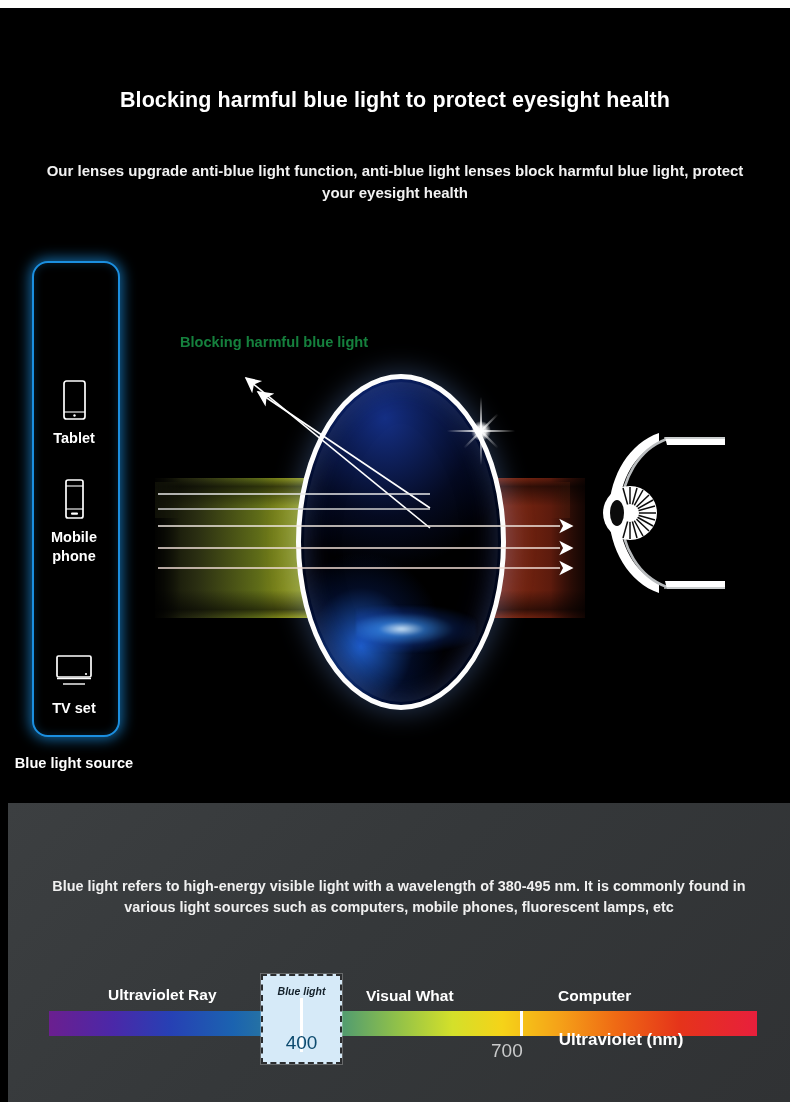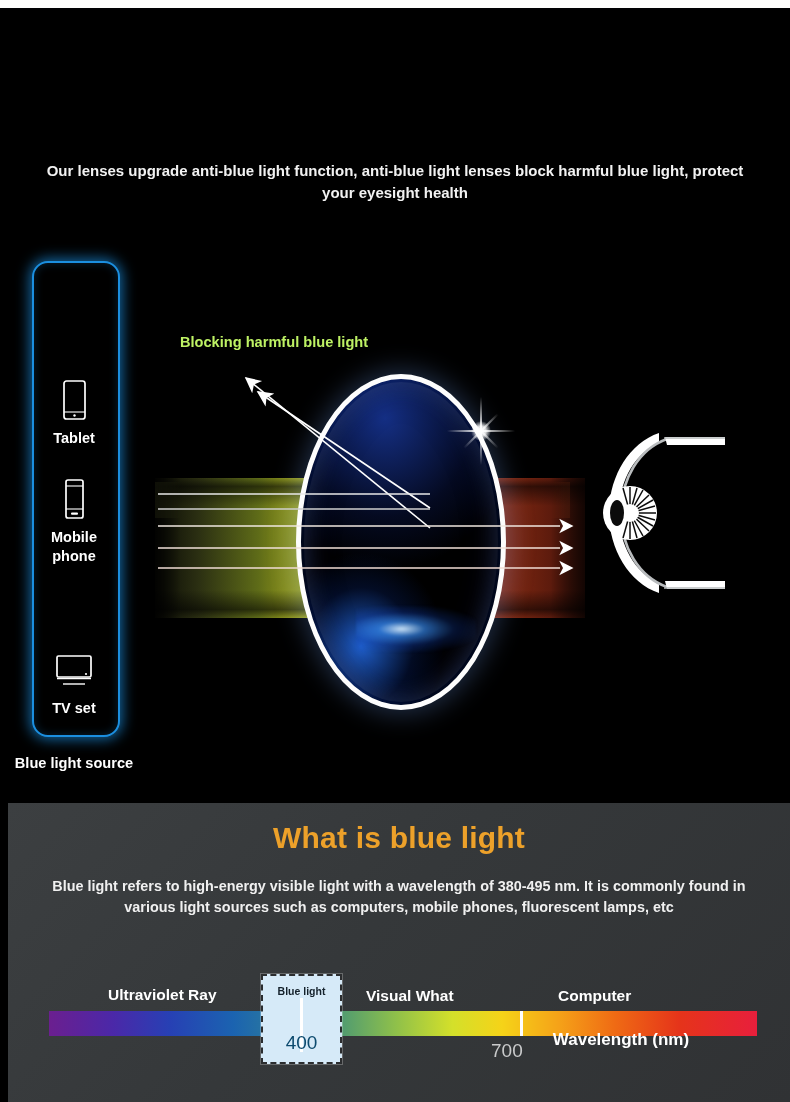--- a/index.html
+++ b/index.html
@@ -99,21 +99,21 @@
       linear-gradient(to bottom,rgba(255,255,255,0),rgba(255,255,255,.85) 48%,rgba(255,255,255,0));}
   .sparkle-d1{margin:-24px 0 0 -1px;transform:rotate(45deg);}
   .sparkle-d2{margin:-24px 0 0 -1px;transform:rotate(-45deg);}
 
   
   .rays{position:absolute;left:0;top:0;width:790px;height:795px;pointer-events:none;}
 
   
   .block-label{
     position:absolute;left:180px;top:324px;width:210px;
-    font-size:14.6px;font-weight:bold;line-height:20px;color:#bef264;
+    font-size:14.6px;font-weight:bold;line-height:20px;color:#15803d;
   }
 
   
   .panel-grey{
     position:absolute;left:8px;top:803px;width:782px;height:299px;
     background:linear-gradient(135deg,#3c3f41 0%,#35383a 45%,#303234 100%);
     overflow:hidden;
   }
   .bl-title{
     position:absolute;left:0;top:18px;width:782px;text-align:center;
@@ -142,21 +142,21 @@
   .lbl-ir{left:558px;top:986px;}
 
   .callout{
     position:absolute;left:261px;top:974px;width:77px;height:86px;
     border:2px dashed #2b2d2f;background:#d6eaf8;
     box-shadow:0 0 0 1px rgba(255,255,255,.25);
   }
   .callout-top{
     position:absolute;left:0;top:0;width:100%;height:30px;
     display:flex;align-items:center;justify-content:center;
-    font-size:10.5px;font-weight:bold;color:#14212b;
+    font-size:10.5px;font-weight:bold;color:#14212b;font-style:italic;
   }
   .callout-bot{
     position:absolute;left:0;bottom:2px;width:100%;height:34px;
     display:flex;align-items:center;justify-content:center;
     font-size:19px;color:#0c4a6e;
   }
   .callout-line{
     position:absolute;left:50%;top:22px;width:3px;height:54px;margin-left:-1.5px;background:#fff;
   }
 
@@ -170,20 +170,21 @@
 </style>
 </head>
 <body>
 
 <div id="page">
 
   <div class="top-strip"></div>
 
   <div class="panel-dark">
 
+    <div class="headline">Blocking harmful blue light to protect eyesight health</div>
     <div class="subhead">Our lenses upgrade anti-blue light function, anti-blue light lenses block harmful blue light, protect your eyesight health</div>
 
     <div class="beam-top"></div>
     <div class="beam"></div>
 
     <div class="device-box"></div>
 
 
     <div class="dev" style="top:371px;">
       <span class="ico">
@@ -283,34 +284,33 @@
           <circle cx="0" cy="0" r="9" fill="#fff"></circle>
           <ellipse cx="-13" cy="0" rx="7" ry="13" fill="#0b0b0b"></ellipse>
         </g>
       </g>
     </svg>
 
     <div class="block-label">Blocking harmful blue light</div>
   </div>
 
   <div class="panel-grey">
-    <div class="bl-title">What is blue light</div>
     <div class="bl-desc">Blue light refers to high-energy visible light with a wavelength of 380-495 nm. It is commonly found in various light sources such as computers, mobile phones, fluorescent lamps, etc</div>
 
     <div class="spectrum"></div>
     <div class="tick tick-400"></div>
     <div class="tick tick-700"></div>
   </div>
 
   <div class="sp-label lbl-uv">Ultraviolet Ray</div>
   <div class="sp-label lbl-vis">Visual What</div>
   <div class="sp-label lbl-ir">Computer</div>
 
   <div class="callout">
     <div class="callout-line"></div>
     <div class="callout-top">Blue light</div>
     <div class="callout-bot">400</div>
   </div>
 
   <div class="val700">700</div>
-  <div class="wl-label">Wavelength (nm)</div>
+  <div class="wl-label">Ultraviolet (nm)</div>
 
 </div>
 
 </body></html>

